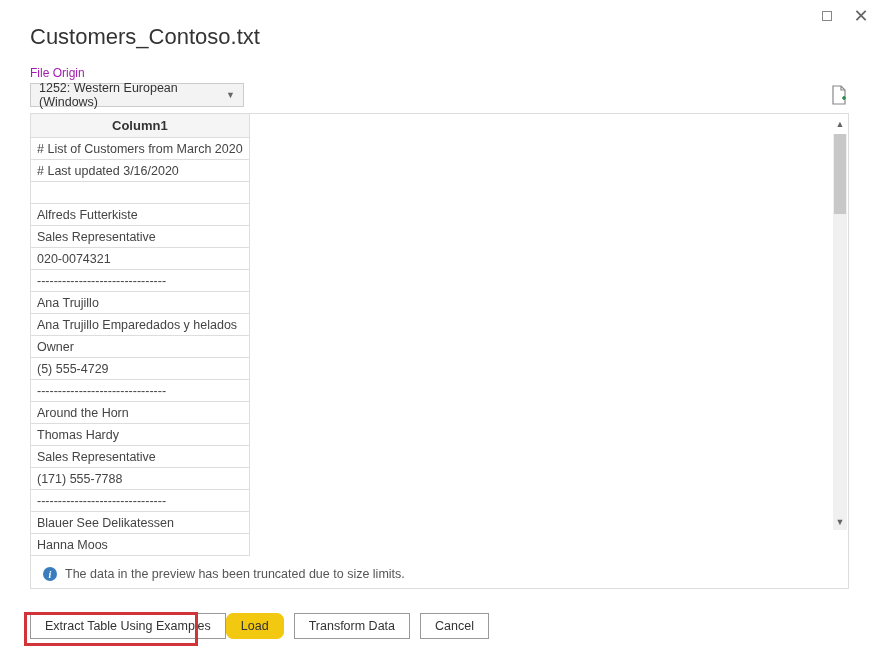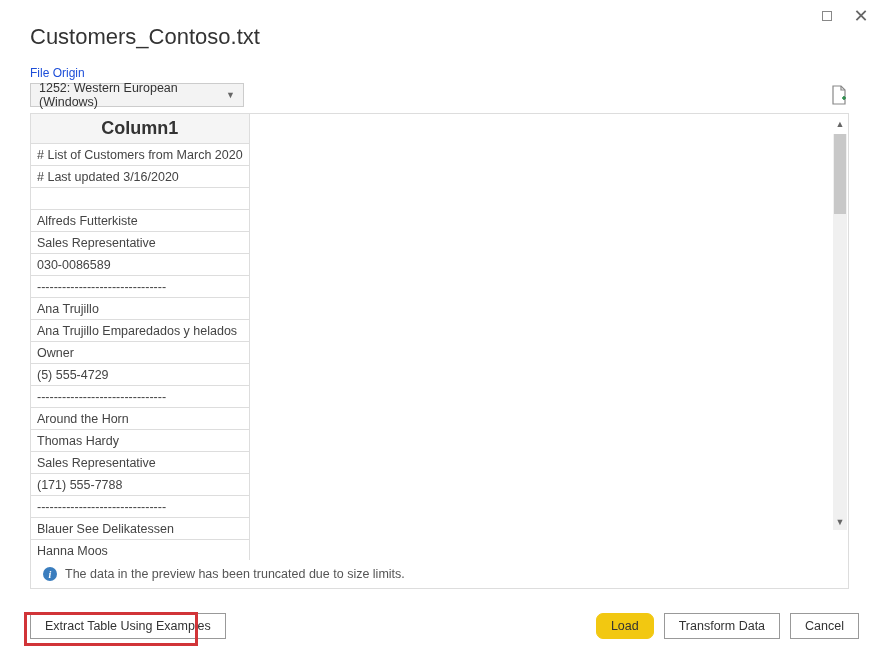--- a/index.html
+++ b/index.html
@@ -48,21 +48,21 @@
       left: 30px;
       font-size: 22px;
       font-weight: 300;
       color: #333;
     }
     .field-label {
       position: absolute;
       top: 66px;
       left: 30px;
       font-size: 12px;
-      color: #1d4ed8;
+      color: #a21caf;
     }
     .dropdown {
       position: absolute;
       top: 83px;
       left: 30px;
       width: 214px;
       height: 24px;
       border: 1px solid #ccc;
       background: #f3f3f3;
       display: flex;
@@ -106,21 +106,21 @@
     }
     .data-table th {
       background: #f5f5f5;
       border: 1px solid #ddd;
       border-top: none;
       border-left: none;
       padding: 4px 8px;
       text-align: center;
       font-weight: 600;
       color: #333;
-      font-size: 18px;
+      font-size: 13px;
     }
     .data-table td {
       border: 1px solid #ddd;
       border-left: none;
       padding: 3px 6px;
       color: #444;
       white-space: nowrap;
       height: 22px;
     }
     .data-table tr:first-child td {
@@ -187,23 +187,23 @@
       justify-content: center;
       font-size: 10px;
       font-weight: bold;
       font-style: italic;
       font-family: Georgia, serif;
     }
     .button-bar {
       position: absolute;
       bottom: 20px;
       left: 30px;
-      right: 20px;
-      display: flex;
-      justify-content: space-between;
+      right: 48px;
+      display: flex;
+      justify-content: flex-start;
       align-items: center;
     }
     .button-group-right {
       display: flex;
       gap: 10px;
     }
     .btn {
       padding: 5px 14px;
       font-size: 12.5px;
       border: 1px solid #999;
@@ -270,21 +270,21 @@
           <tr>
             <td>&nbsp;</td>
           </tr>
           <tr>
             <td>Alfreds Futterkiste</td>
           </tr>
           <tr>
             <td>Sales Representative</td>
           </tr>
           <tr>
-            <td>030-0086589</td>
+            <td>020-0074321</td>
           </tr>
           <tr>
             <td>-------------------------------</td>
           </tr>
           <tr>
             <td>Ana Trujillo</td>
           </tr>
           <tr>
             <td>Ana Trujillo Emparedados y helados</td>
           </tr>

